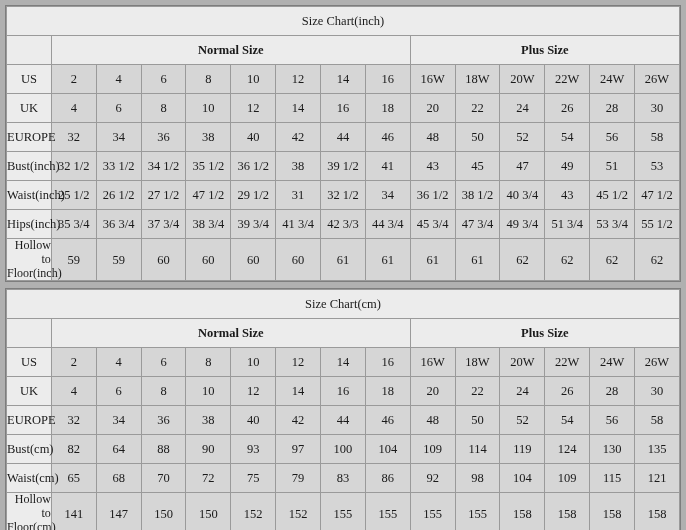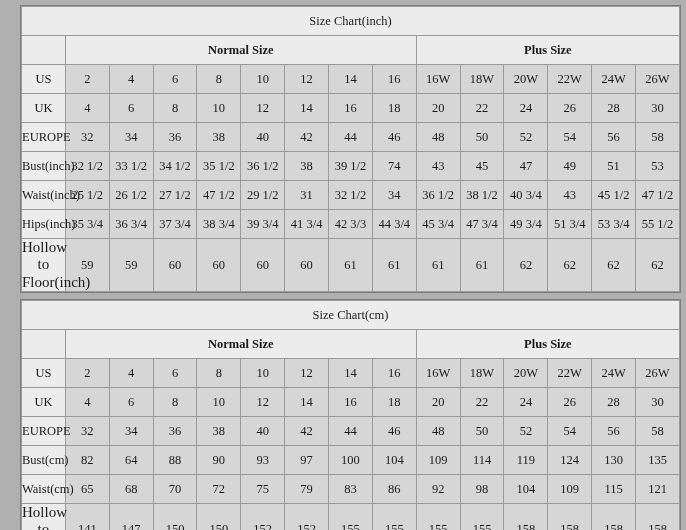--- a/index.html
+++ b/index.html
@@ -7,21 +7,21 @@
     padding: 0;
     background: #b0b0b0;
     width: 686px;
     height: 530px;
     font-family: "Liberation Serif", serif;
   }
   .page {
     width: 686px;
     height: 530px;
     box-sizing: border-box;
-    padding: 5px 5px 0 20px;
+    padding: 5px 5px 0 5px;
     background: #b0b0b0;
     display: flex;
     flex-direction: column;
     gap: 6px;
   }
   .chart-block {
     background: #ececec;
     border: 1px solid #7d7d7d;
     box-sizing: border-box;
   }
@@ -56,21 +56,22 @@
     font-weight: bold;
   }
   td.blank-cell {
     background: #ececec;
   }
   td.row-label {
     font-size: 13.5px;
     background: #ececec;
   }
   td.row-label.wide-label {
-    font-size: 15px;
+    font-size: 12px;
+    text-align: right;
   }
   td.data-cell {
     background: #d6d6d6;
     font-size: 12px;
   }
   .t2 td.data-cell { font-size: 12.5px; }
   .first-col { width: 140px; }
 </style>
 </head>
 <body>
@@ -140,21 +141,21 @@
         </tr>
         <tr>
           <td class="first-col row-label">Bust(inch)</td>
           <td class="data-cell">32 1/2</td>
           <td class="data-cell">33 1/2</td>
           <td class="data-cell">34 1/2</td>
           <td class="data-cell">35 1/2</td>
           <td class="data-cell">36 1/2</td>
           <td class="data-cell">38</td>
           <td class="data-cell">39 1/2</td>
-          <td class="data-cell">74</td>
+          <td class="data-cell">41</td>
           <td class="data-cell">43</td>
           <td class="data-cell">45</td>
           <td class="data-cell">47</td>
           <td class="data-cell">49</td>
           <td class="data-cell">51</td>
           <td class="data-cell">53</td>
         </tr>
         <tr>
           <td class="first-col row-label">Waist(inch)</td>
           <td class="data-cell">25 1/2</td>

